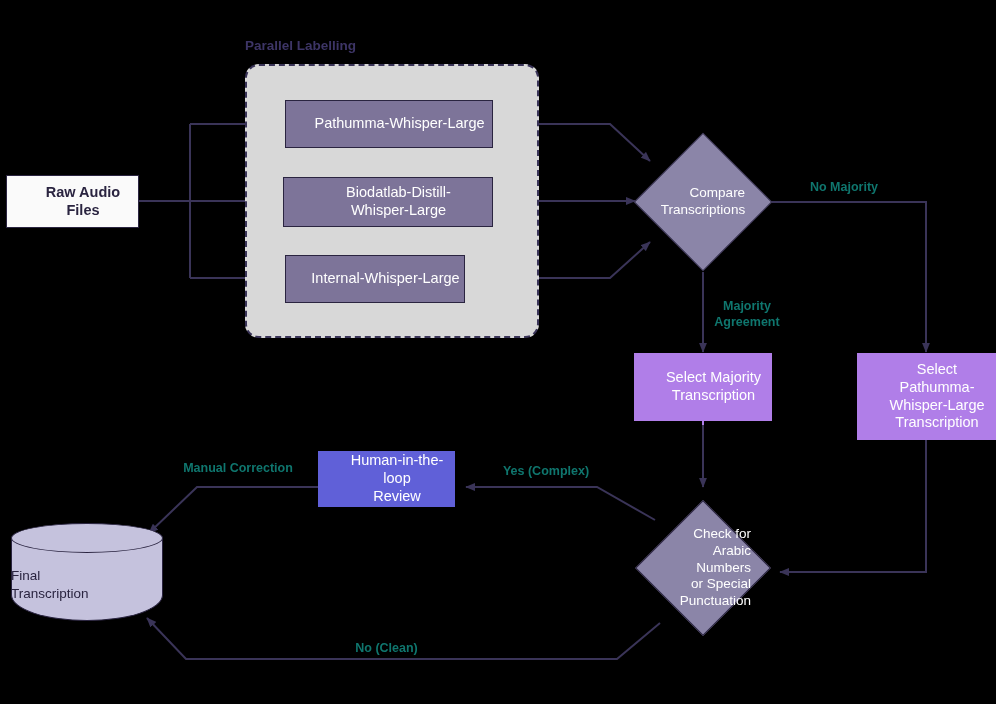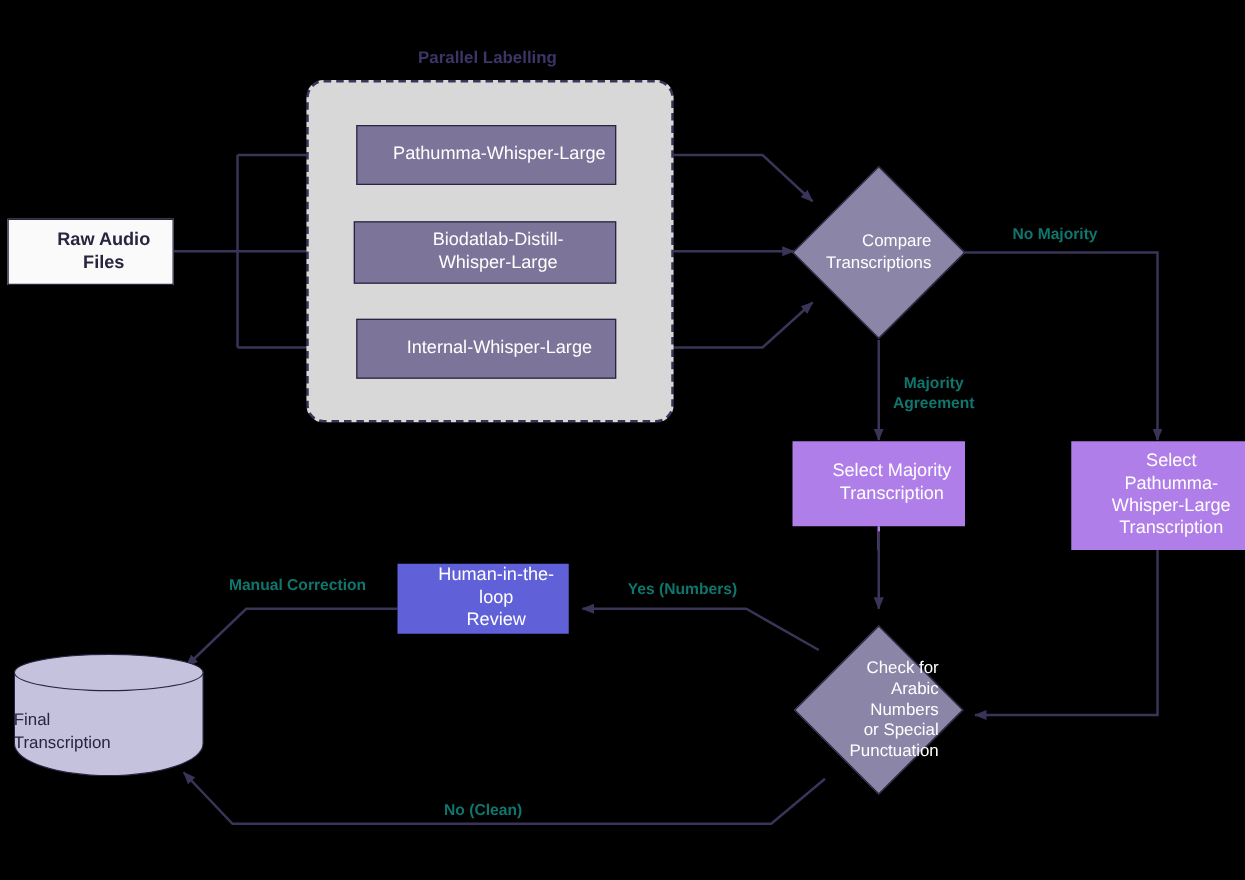--- a/index.html
+++ b/index.html
@@ -52,21 +52,20 @@
     position:absolute;
     background:#d8d8d8;
     border:2px dashed #3a3458;
     border-radius:14px;
     z-index:1;
   }
   .cluster-title{
     position:absolute;
     color:#3d3566;
     font-size:13.5px;font-weight:bold;
-    text-align:center;
     z-index:4;
   }
 
   
   .diamond{
     position:absolute;
     z-index:3;
     display:flex;align-items:center;justify-content:center;
   }
   .diamond .dshape{
@@ -185,21 +184,21 @@
 
   <div class="node box-model" style="left:285px;top:100px;width:208px;height:48px;">
     <span class="n-text">Pathumma-Whisper-Large</span>
   </div>
 
   <div class="node box-model" style="left:283px;top:177px;width:210px;height:50px;">
     <span class="n-text">Biodatlab-Distill-
 Whisper-Large</span>
   </div>
 
-  <div class="node box-model" style="left:285px;top:255px;width:208px;height:48px;">
+  <div class="node box-model" style="left:285px;top:255px;width:180px;height:48px;">
     <span class="n-text">Internal-Whisper-Large</span>
   </div>
 
   <div class="diamond" style="left:654px;top:153px;width:98px;height:98px;">
     <div class="dshape"></div>
     <div class="dlabel">Compare
 Transcriptions</div>
   </div>
 
   <div class="node box-select" style="left:634px;top:353px;width:138px;height:68px;">
@@ -231,19 +230,19 @@
     <div class="ctop"></div>
     <div class="clabel">Final
 Transcription</div>
   </div>
 
   <div class="elabel" style="left:789px;top:180px;width:110px;">No Majority</div>
 
   <div class="elabel" style="left:707px;top:299px;width:80px;">Majority
 Agreement</div>
 
-  <div class="elabel" style="left:491px;top:464px;width:110px;">Yes (Numbers)</div>
+  <div class="elabel" style="left:491px;top:464px;width:110px;">Yes (Complex)</div>
 
   <div class="elabel" style="left:334px;top:641px;width:105px;">No (Clean)</div>
 
   <div class="elabel" style="left:172px;top:461px;width:132px;">Manual Correction</div>
 
 </div>
 
 </body></html>

